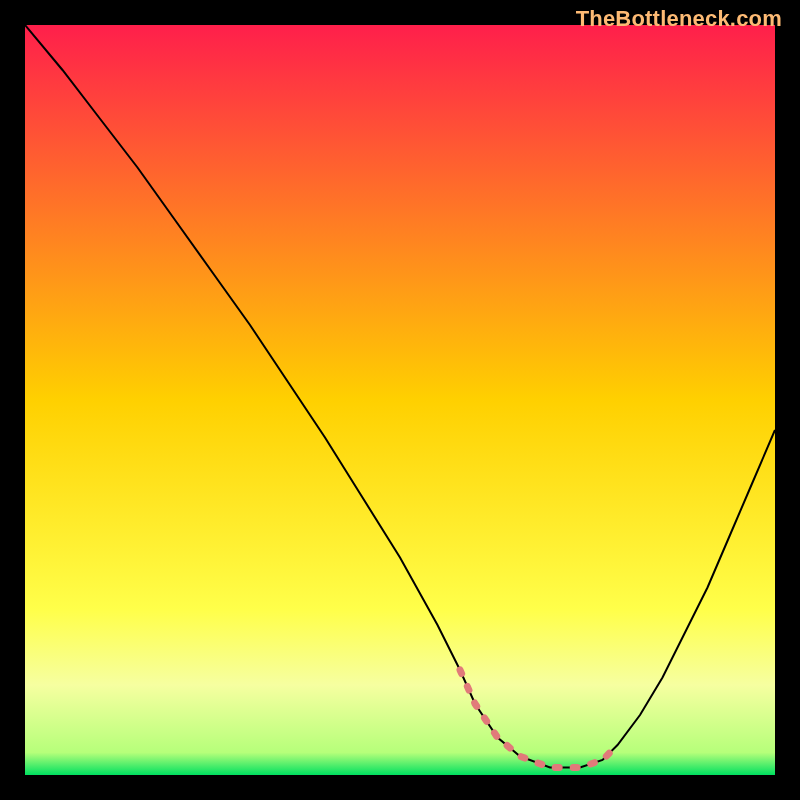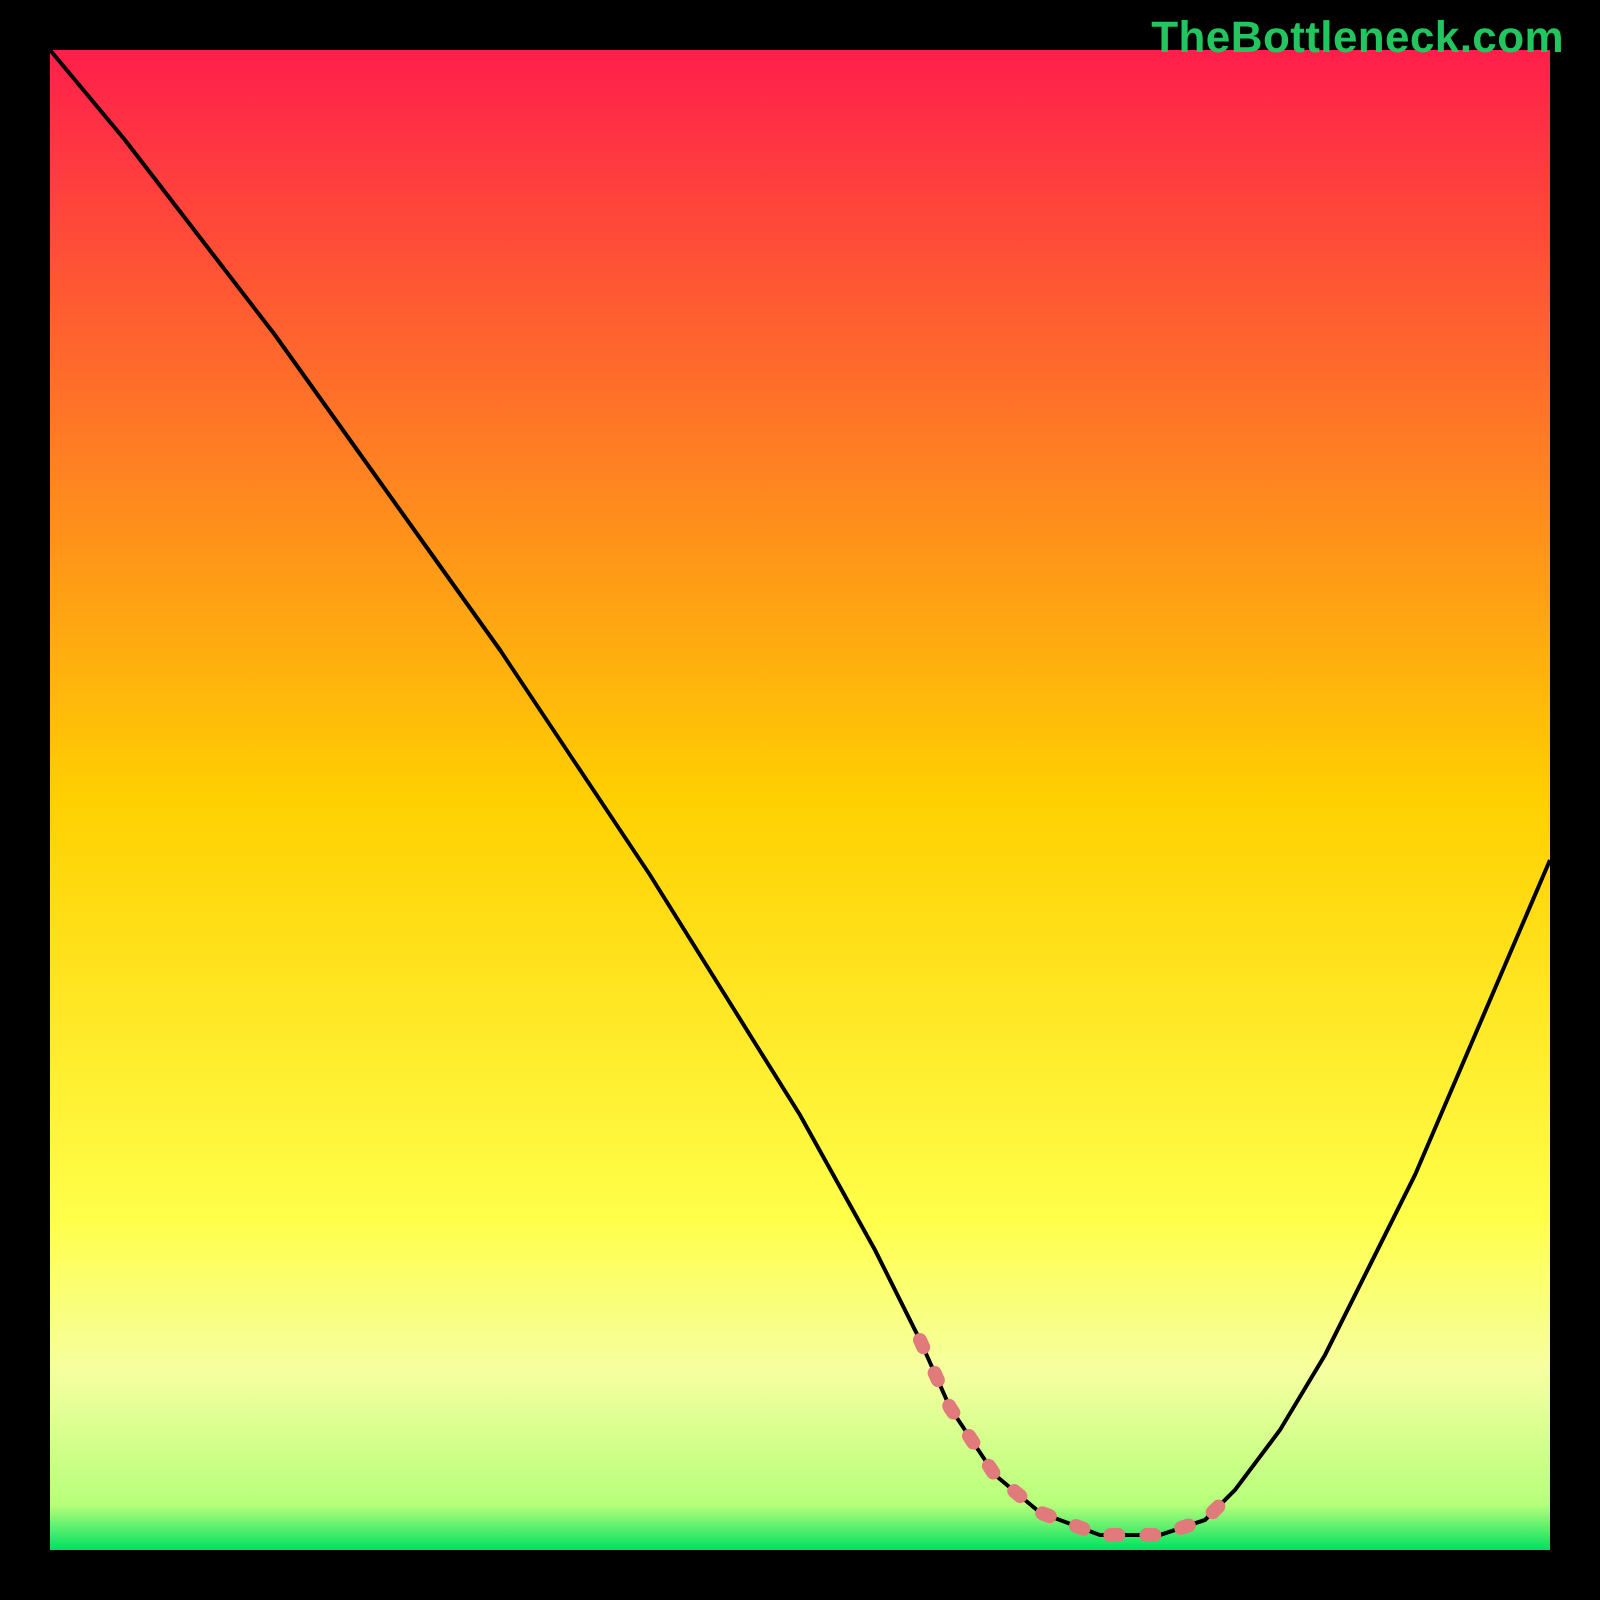--- a/index.html
+++ b/index.html
@@ -5,21 +5,21 @@
   * { margin: 0; padding: 0; box-sizing: border-box; }
   html, body { width: 800px; height: 800px; overflow: hidden; }
   body { background: #000; position: relative; font-family: Arial, sans-serif; }
 
   .watermark {
     position: absolute;
     top: 6px;
     right: 18px;
     font-size: 22px;
     font-weight: bold;
-    color: #22c55e;
+    color: #fdba74;
     z-index: 10;
     letter-spacing: 0.2px;
   }
 
   .plot-area {
     position: absolute;
     left: 25px;
     top: 25px;
     width: 750px;
     height: 750px;

